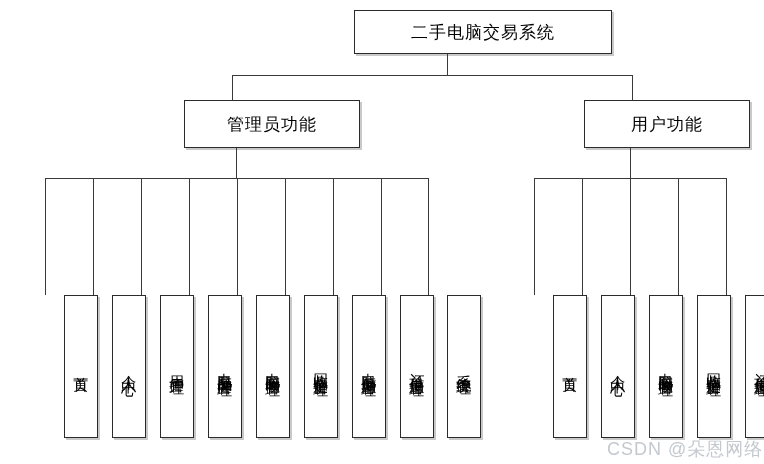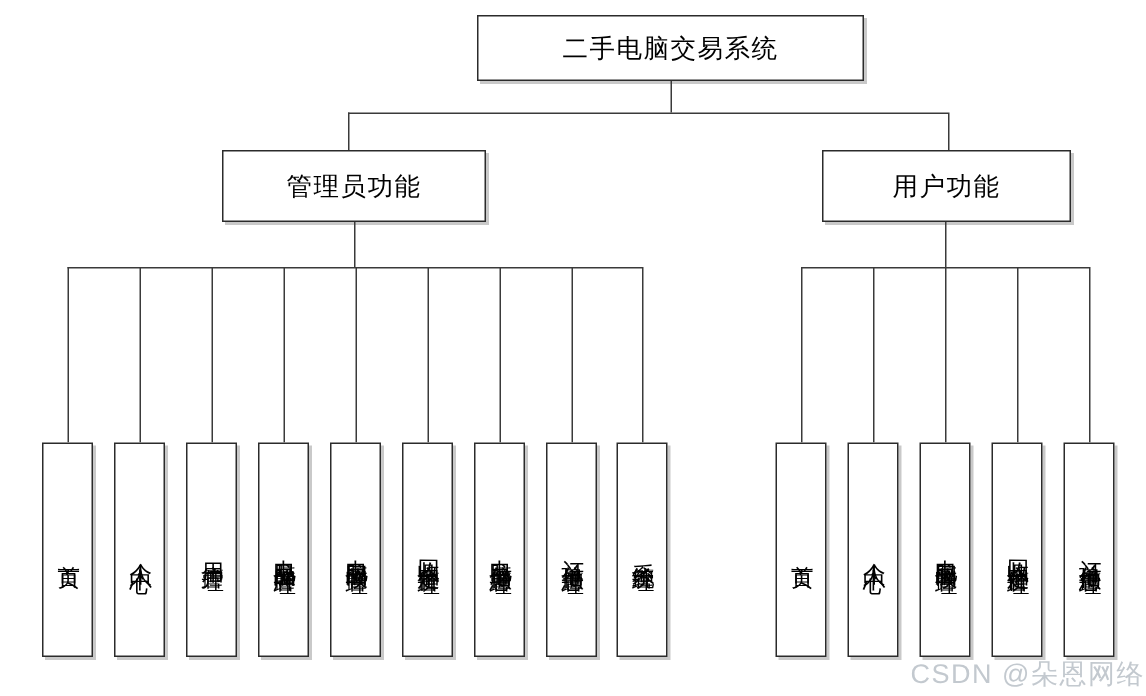--- a/index.html
+++ b/index.html
@@ -22,20 +22,21 @@
   .node {
     position: absolute;
     box-sizing: border-box;
     background: #ffffff;
     border: 1px solid #2b2b2b;
     box-shadow: 2px 2px 0 0 #c9c9c9;
     display: flex;
     align-items: center;
     justify-content: center;
     color: #000000;
+    margin-left: 36px;
   }
 
   
   .node.horiz {
     font-size: 17px;
     letter-spacing: 1px;
     white-space: nowrap;
   }
 
   

